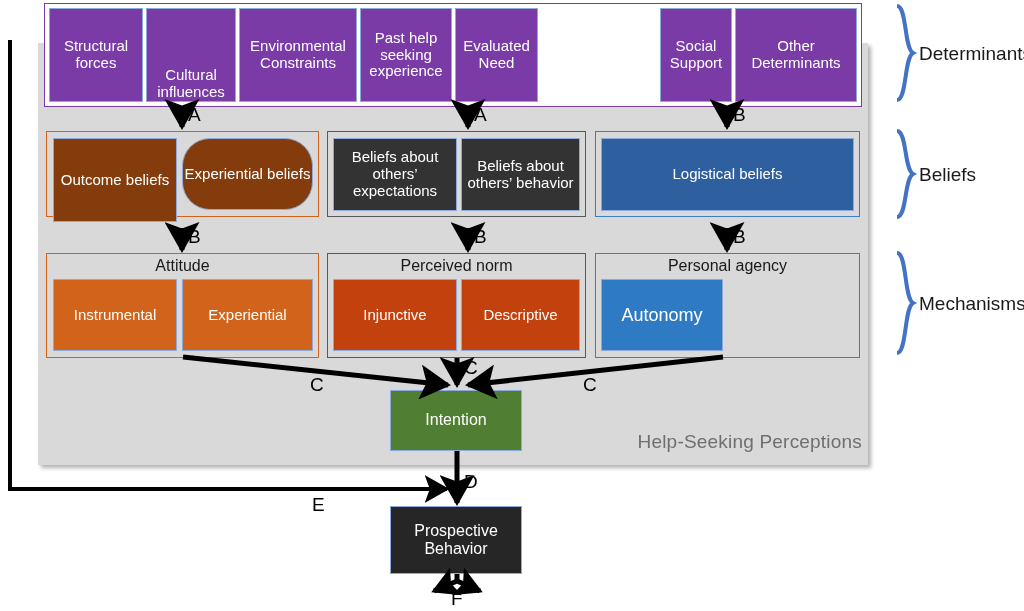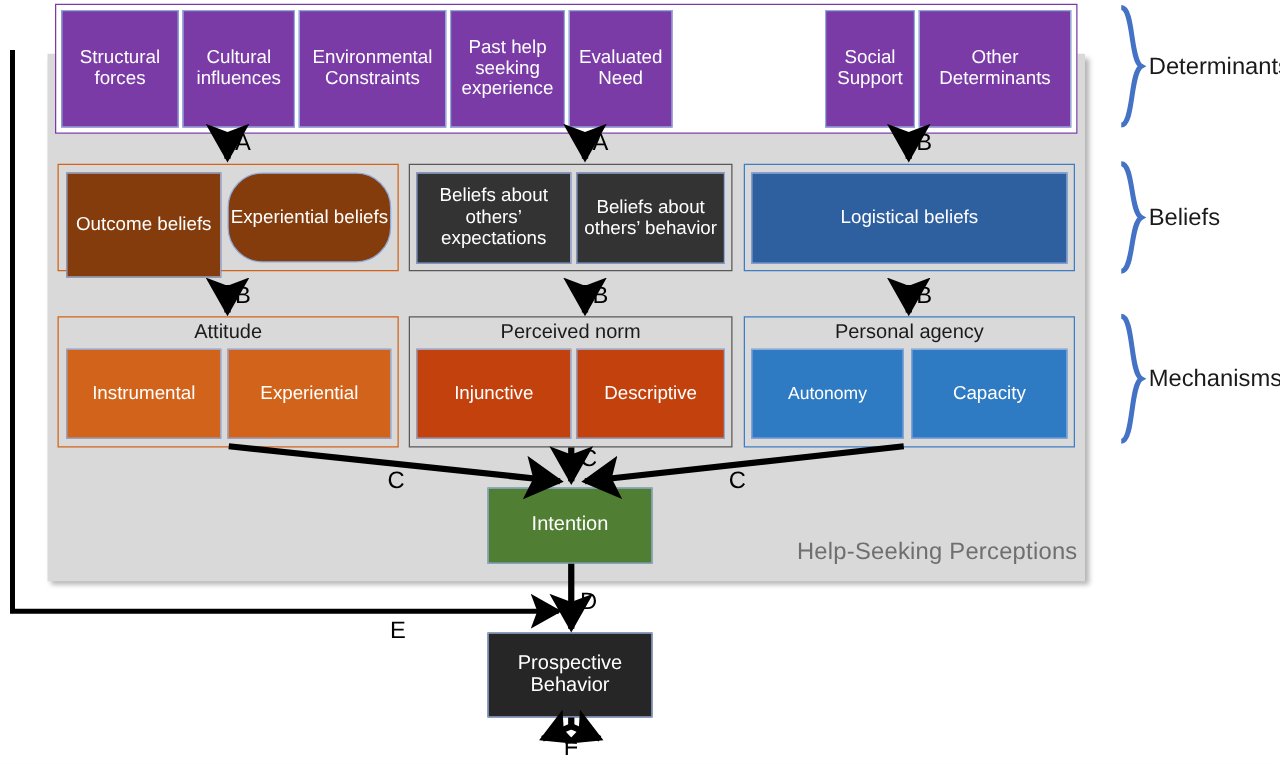--- a/index.html
+++ b/index.html
@@ -73,21 +73,21 @@
 <div id="stage">
 
   <div class="abs panel"></div>
   <div class="abs panel-label">Help-Seeking Perceptions</div>
 
   <div class="abs g-purple" style="left:44px;top:3px;width:818px;height:104px;"></div>
 
   <div class="abs box c-purple" style="left:49px;top:8px;width:94px;height:94px;font-size:15px;">
     <span>Structural forces</span>
   </div>
-  <div class="abs box c-purple" style="left:146px;top:8px;width:90px;height:94px;font-size:15px;">
+  <div class="abs box c-purple" style="left:146px;top:8px;width:90px;height:94px;font-size:15px;align-items:flex-end;">
     <span>Cultural influences</span>
   </div>
   <div class="abs box c-purple" style="left:239px;top:8px;width:118px;height:94px;font-size:15px;">
     <span>Environmental Constraints</span>
   </div>
   <div class="abs box c-purple" style="left:360px;top:8px;width:92px;height:94px;font-size:15px;">
     <span>Past help seeking experience</span>
   </div>
   <div class="abs box c-purple" style="left:455px;top:8px;width:83px;height:94px;font-size:15px;">
     <span>Evaluated Need</span>
@@ -136,25 +136,22 @@
   <div class="abs box c-grey" style="left:333px;top:279px;width:124px;height:72px;font-size:15px;">
     <span>Injunctive</span>
   </div>
   <div class="abs box c-grey" style="left:461px;top:279px;width:119px;height:72px;font-size:15px;">
     <span>Descriptive</span>
   </div>
 
   <div class="abs g-blue" style="left:595px;top:253px;width:265px;height:105px;background:#d9d9d9;">
     <div class="group-title">Personal agency</div>
   </div>
-  <div class="abs box c-lblue" style="left:601px;top:279px;width:122px;height:72px;font-size:14px;">
+  <div class="abs box c-lblue" style="left:601px;top:279px;width:122px;height:72px;font-size:18px;">
     <span>Autonomy</span>
-  </div>
-  <div class="abs box c-lblue" style="left:729px;top:279px;width:125px;height:72px;font-size:15px;">
-    <span>Capacity</span>
   </div>
 
   <div class="abs box c-green" style="left:390px;top:390px;width:132px;height:61px;font-size:16px;">
     <span>Intention</span>
   </div>
   <div class="abs box c-black" style="left:390px;top:506px;width:132px;height:68px;font-size:16px;">
     <span>Prospective Behavior</span>
   </div>
 
   <svg id="overlay" viewBox="0 0 1024 611">

